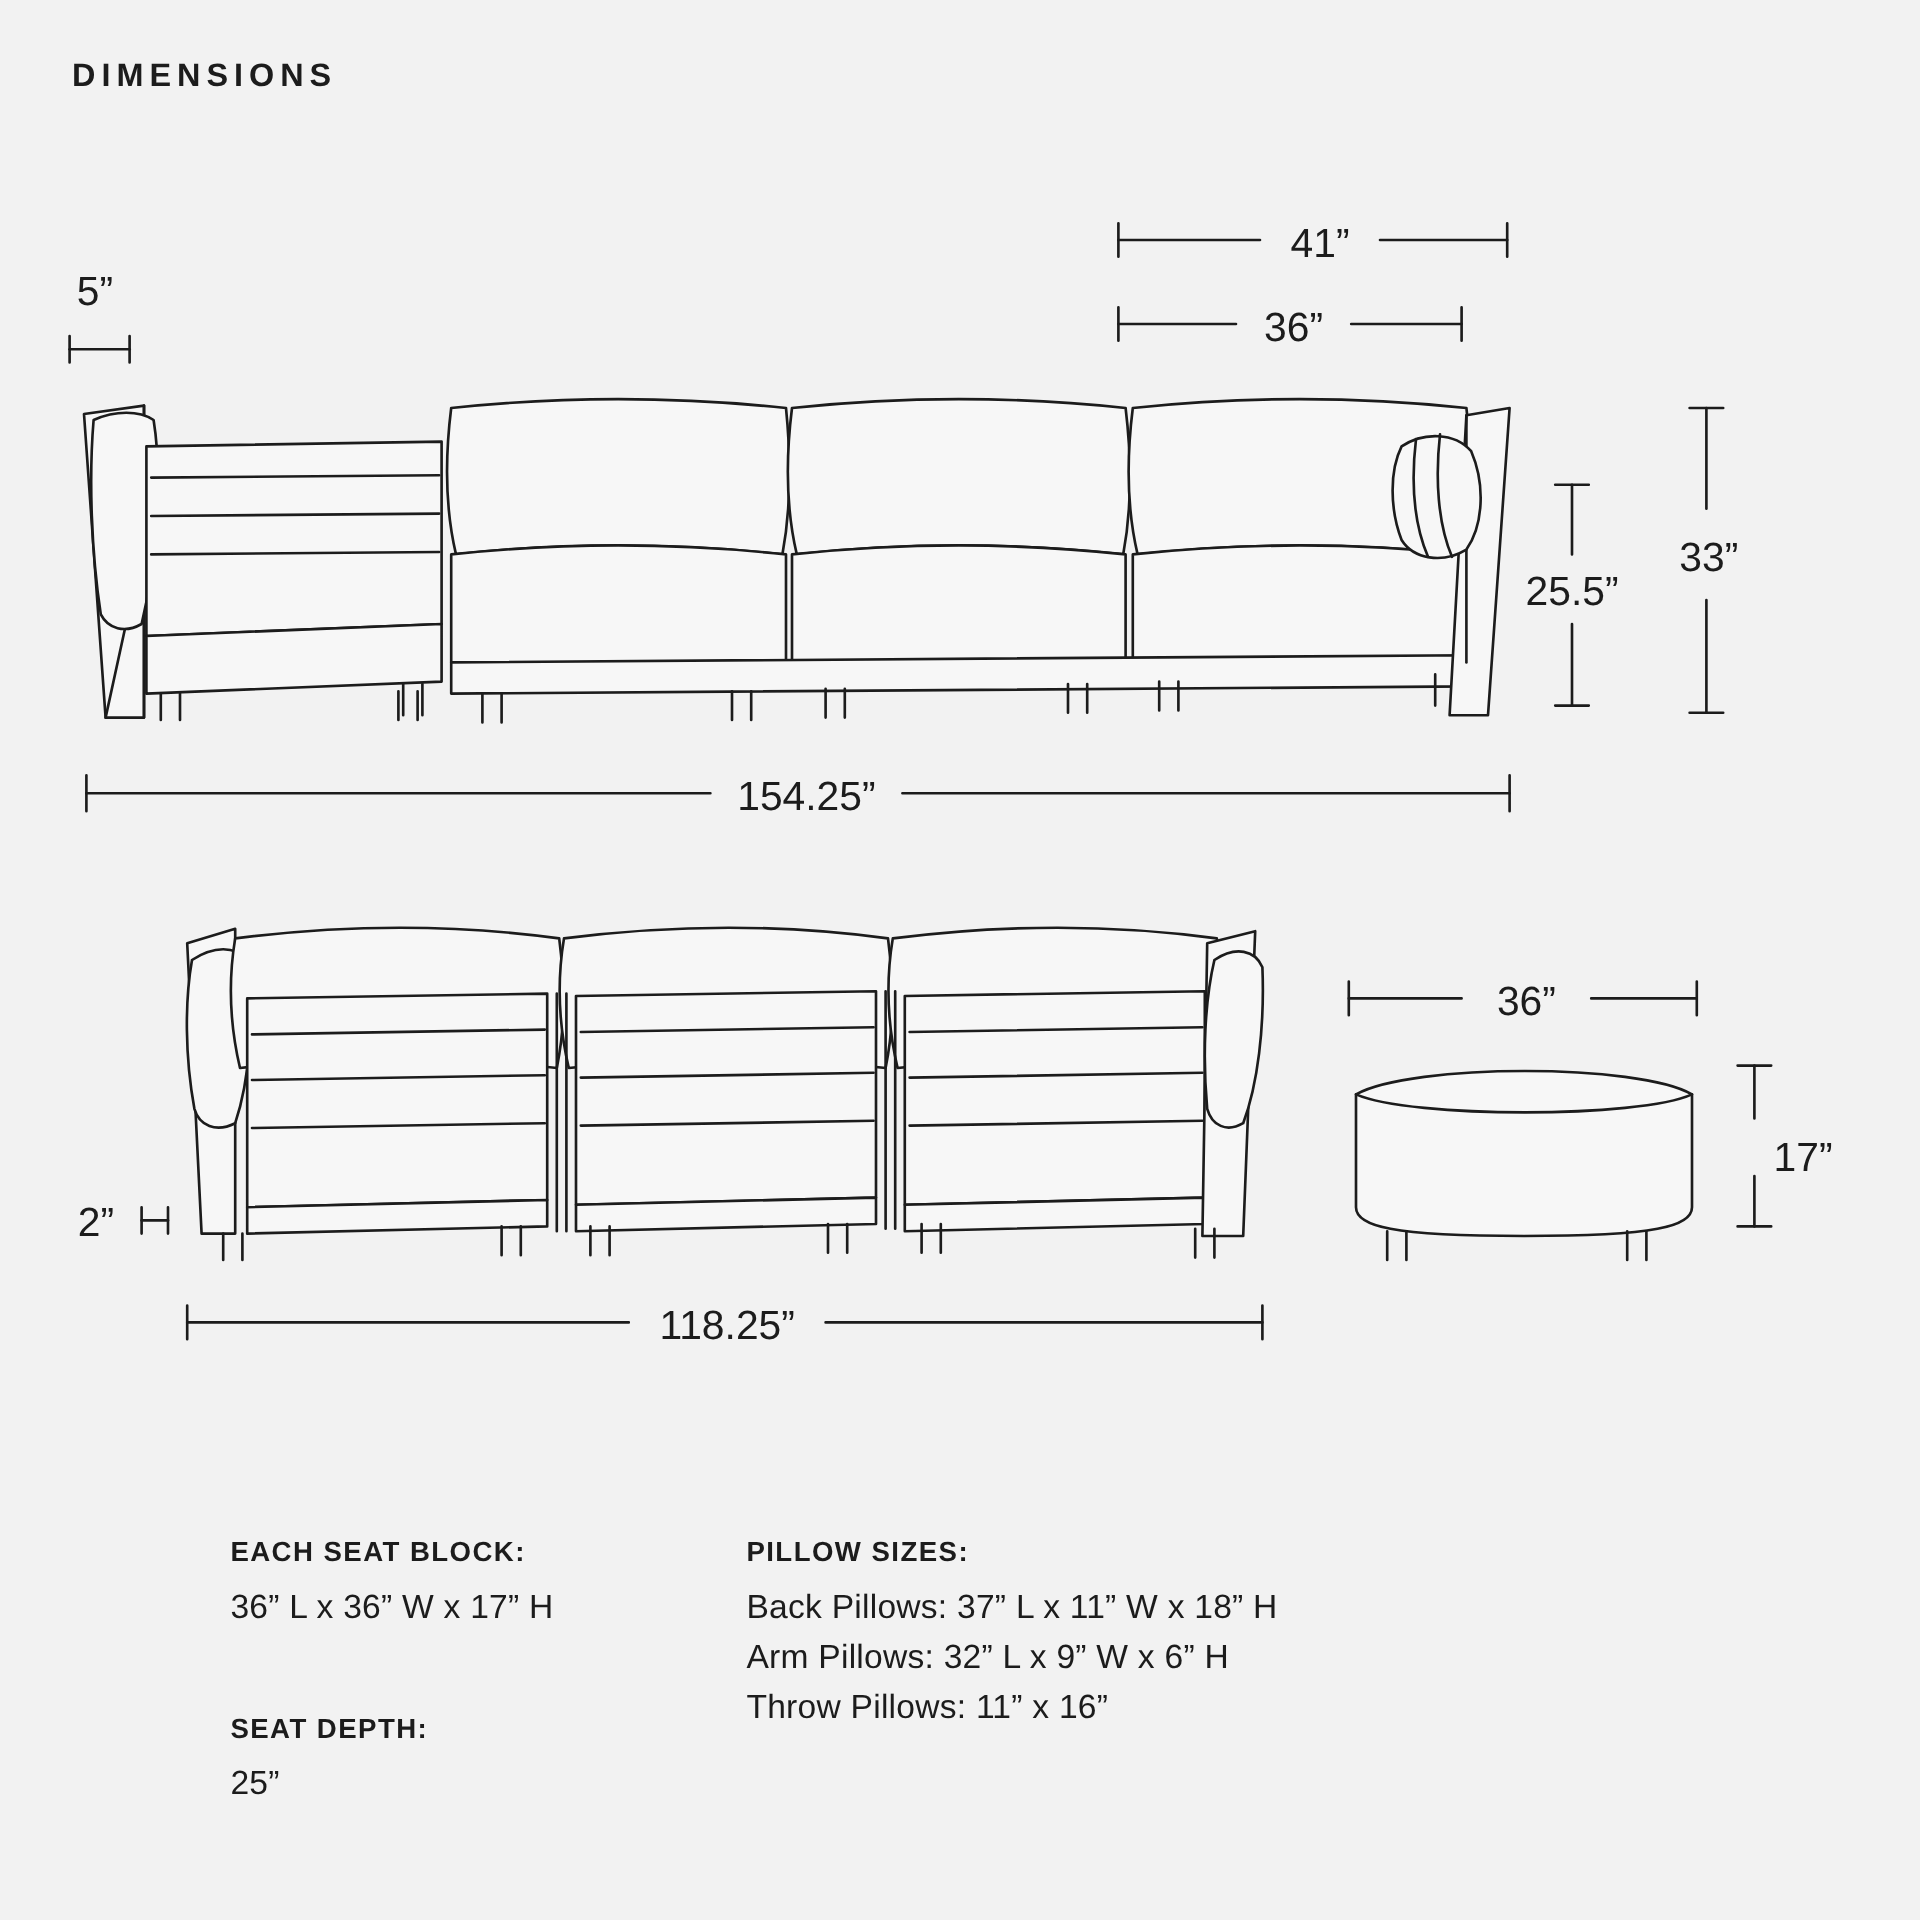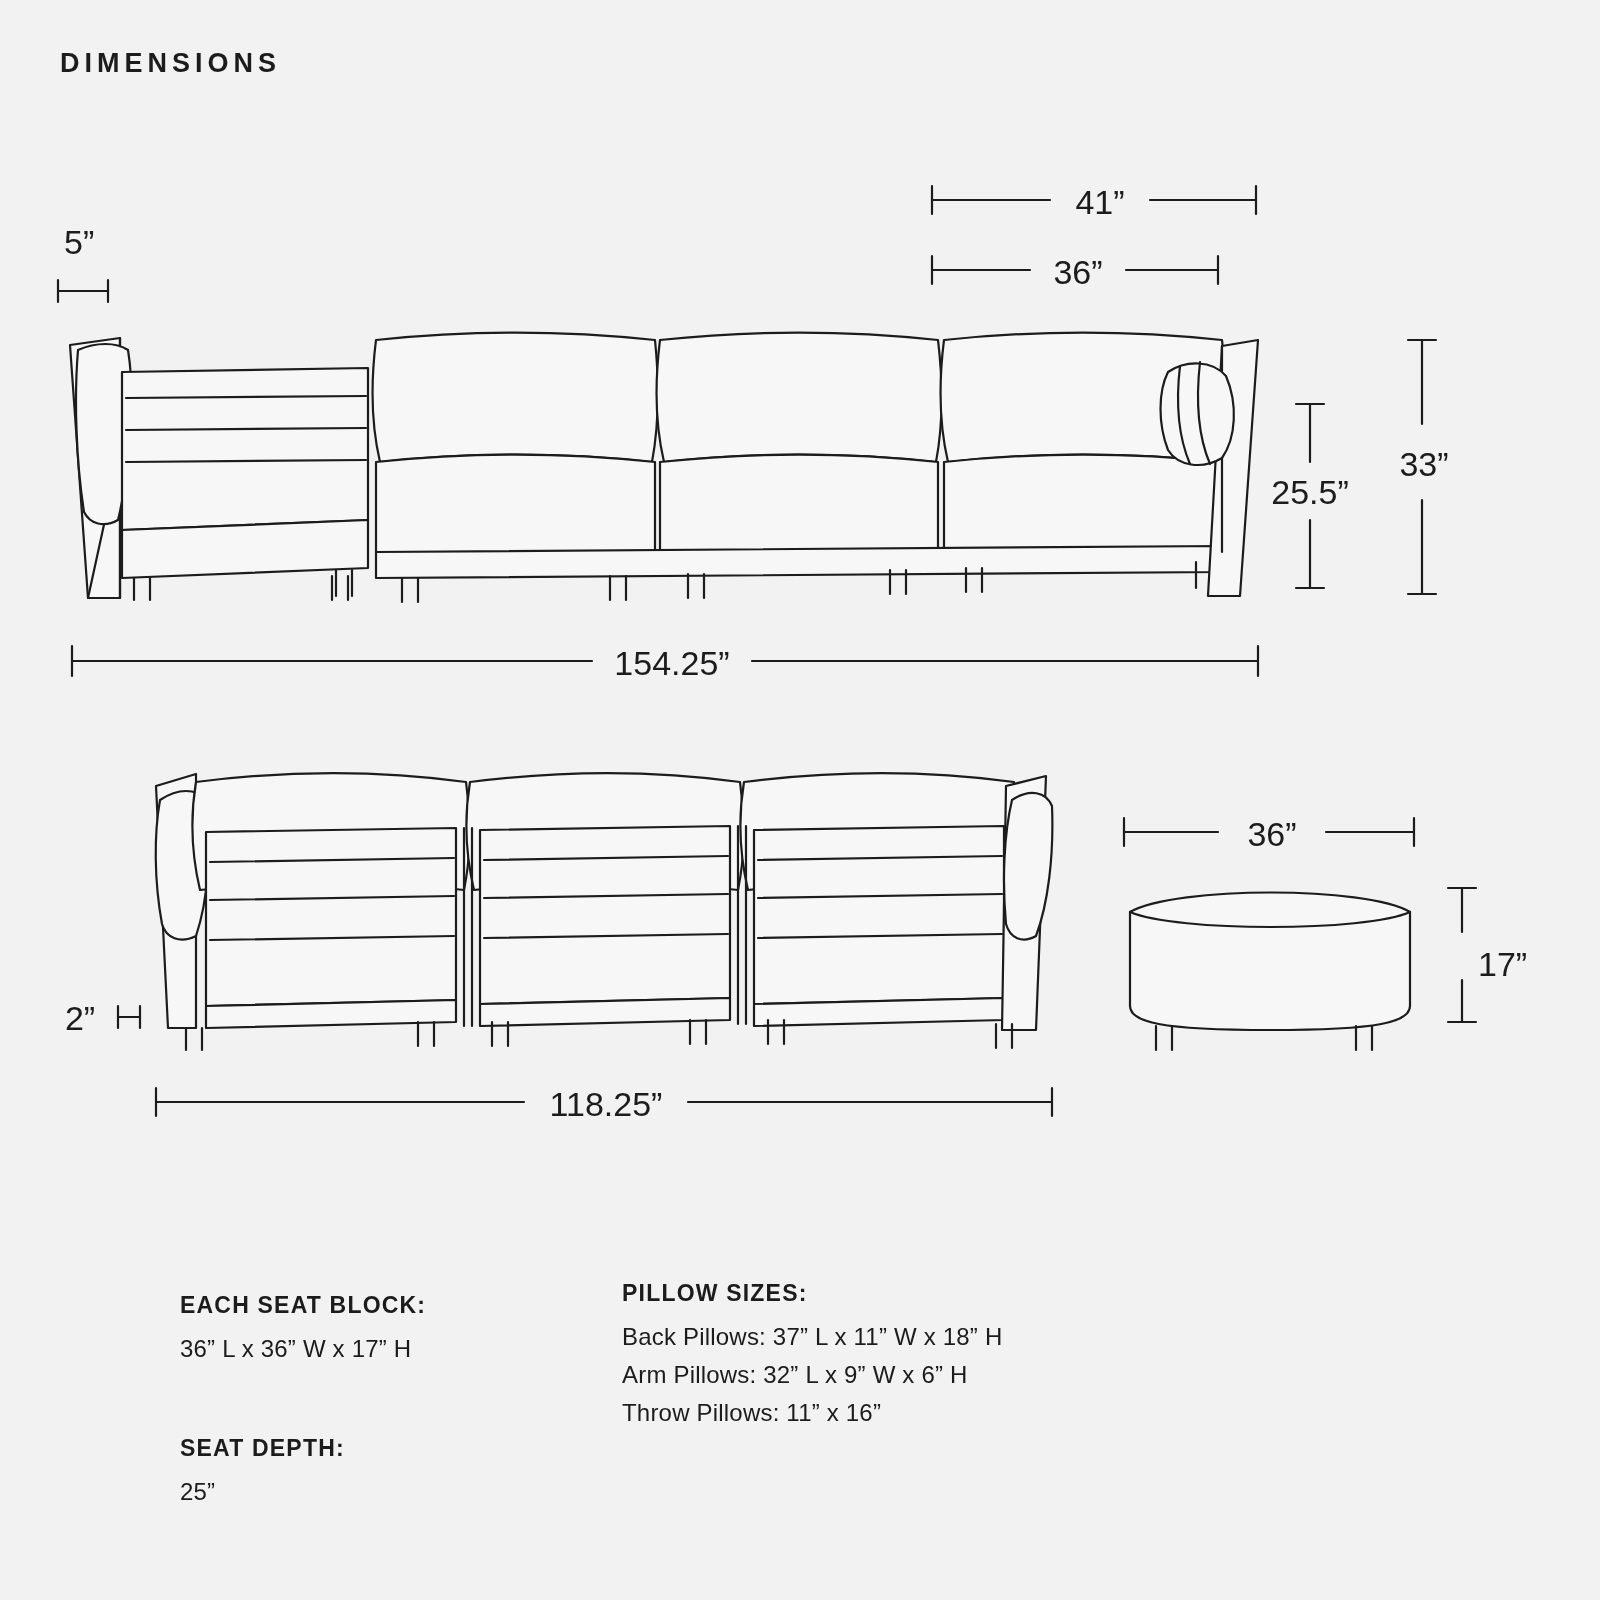--- a/index.html
+++ b/index.html
@@ -43,40 +43,39 @@
   }
   
   .specs {
     position: absolute;
     left: 0;
     top: 1280px;
     width: 1600px;
   }
   .spec-col-a {
     position: absolute;
-    left: 180px;
+    left: 192px;
     top: 0;
     width: 420px;
-    margin-top: 12px;
   }
   .spec-col-b {
     position: absolute;
     left: 622px;
     top: 0;
     width: 620px;
   }
   .spec-head {
     font-size: 23px;
     font-weight: bold;
     letter-spacing: 1.2px;
     color: #1c1c1c;
     margin-bottom: 16px;
   }
   .spec-line {
-    font-size: 24px;
+    font-size: 28px;
     color: #1c1c1c;
     margin-bottom: 10px;
     letter-spacing: 0.2px;
   }
   .spec-gap {
     height: 62px;
   }
 </style>
 </head>
 <body>

